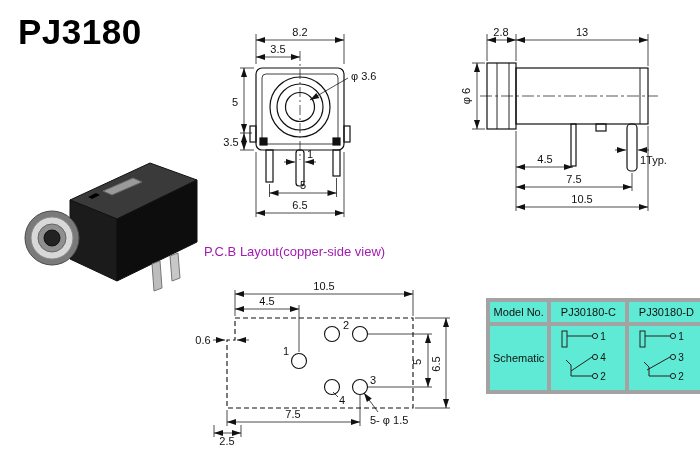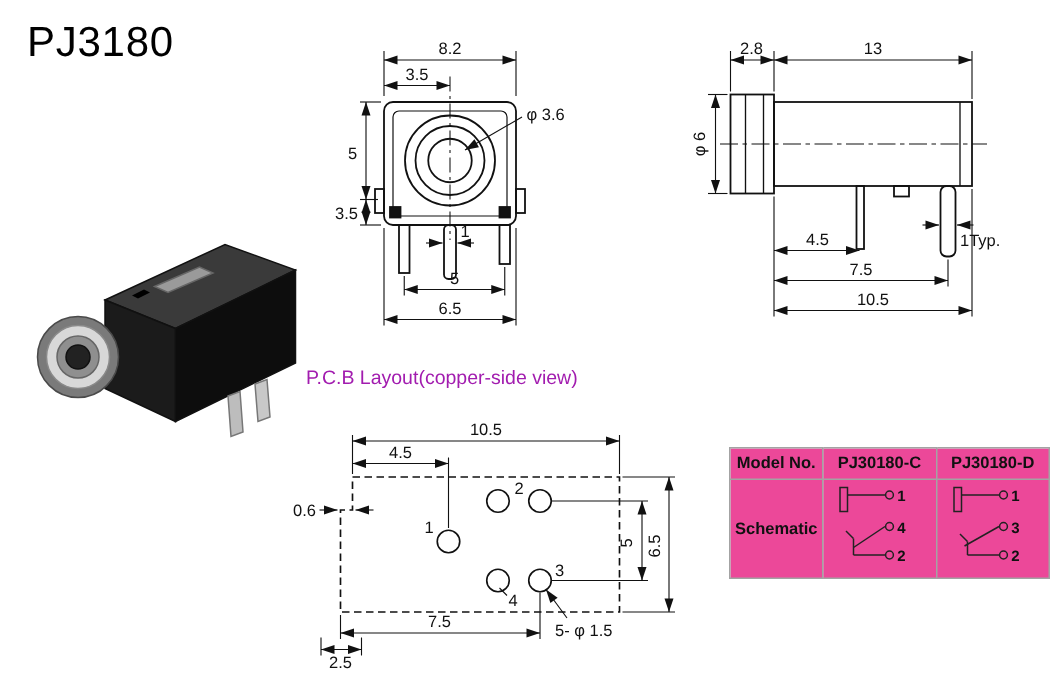--- a/index.html
+++ b/index.html
@@ -1,24 +1,24 @@
 <!DOCTYPE html>
 <html><head>
 <meta charset="utf-8">
 <style>
   html,body{margin:0;padding:0;background:#fff;}
   .canvas{position:relative;width:700px;height:450px;background:#fff;overflow:hidden;
           font-family:"Liberation Sans",sans-serif;color:#000;}
-  .title{position:absolute;left:18px;top:12px;font-size:28px;font-weight:normal;letter-spacing:.5px;}
+  .title{position:absolute;left:18px;top:12px;font-size:35px;font-weight:bold;letter-spacing:.5px;}
   .pcb-caption{position:absolute;left:204px;top:244px;font-size:13px;color:#a21caf;}
   svg.art{position:absolute;left:0;top:0;}
   svg text{font-family:"Liberation Sans",sans-serif;font-size:11px;fill:#111;text-anchor:middle;stroke:none;}
   svg text.left{text-anchor:start;}
   .model-table{position:absolute;left:486px;top:298px;border-collapse:collapse;font-size:11px;color:#111;}
-  .model-table th,.model-table td{border:1px solid #a3a3a3;font-weight:bold;text-align:center;padding:1px 3px;background:#ec4899;}
+  .model-table th,.model-table td{border:4px solid #a3a3a3;font-weight:normal;text-align:center;padding:1px 3px;background:#5eead4;}
   .model-table th{height:18px;}
   .model-table td.schcell{height:64px;padding:0;}
   .model-table td.rowlabel{width:54px;}
   .model-table th.modcol{width:54px;}
   .model-table th.modc,.model-table th.modd{width:76px;}
   .sch-svg text{font-size:10px;text-anchor:middle;}
 </style>
 </head>
 <body>
 

